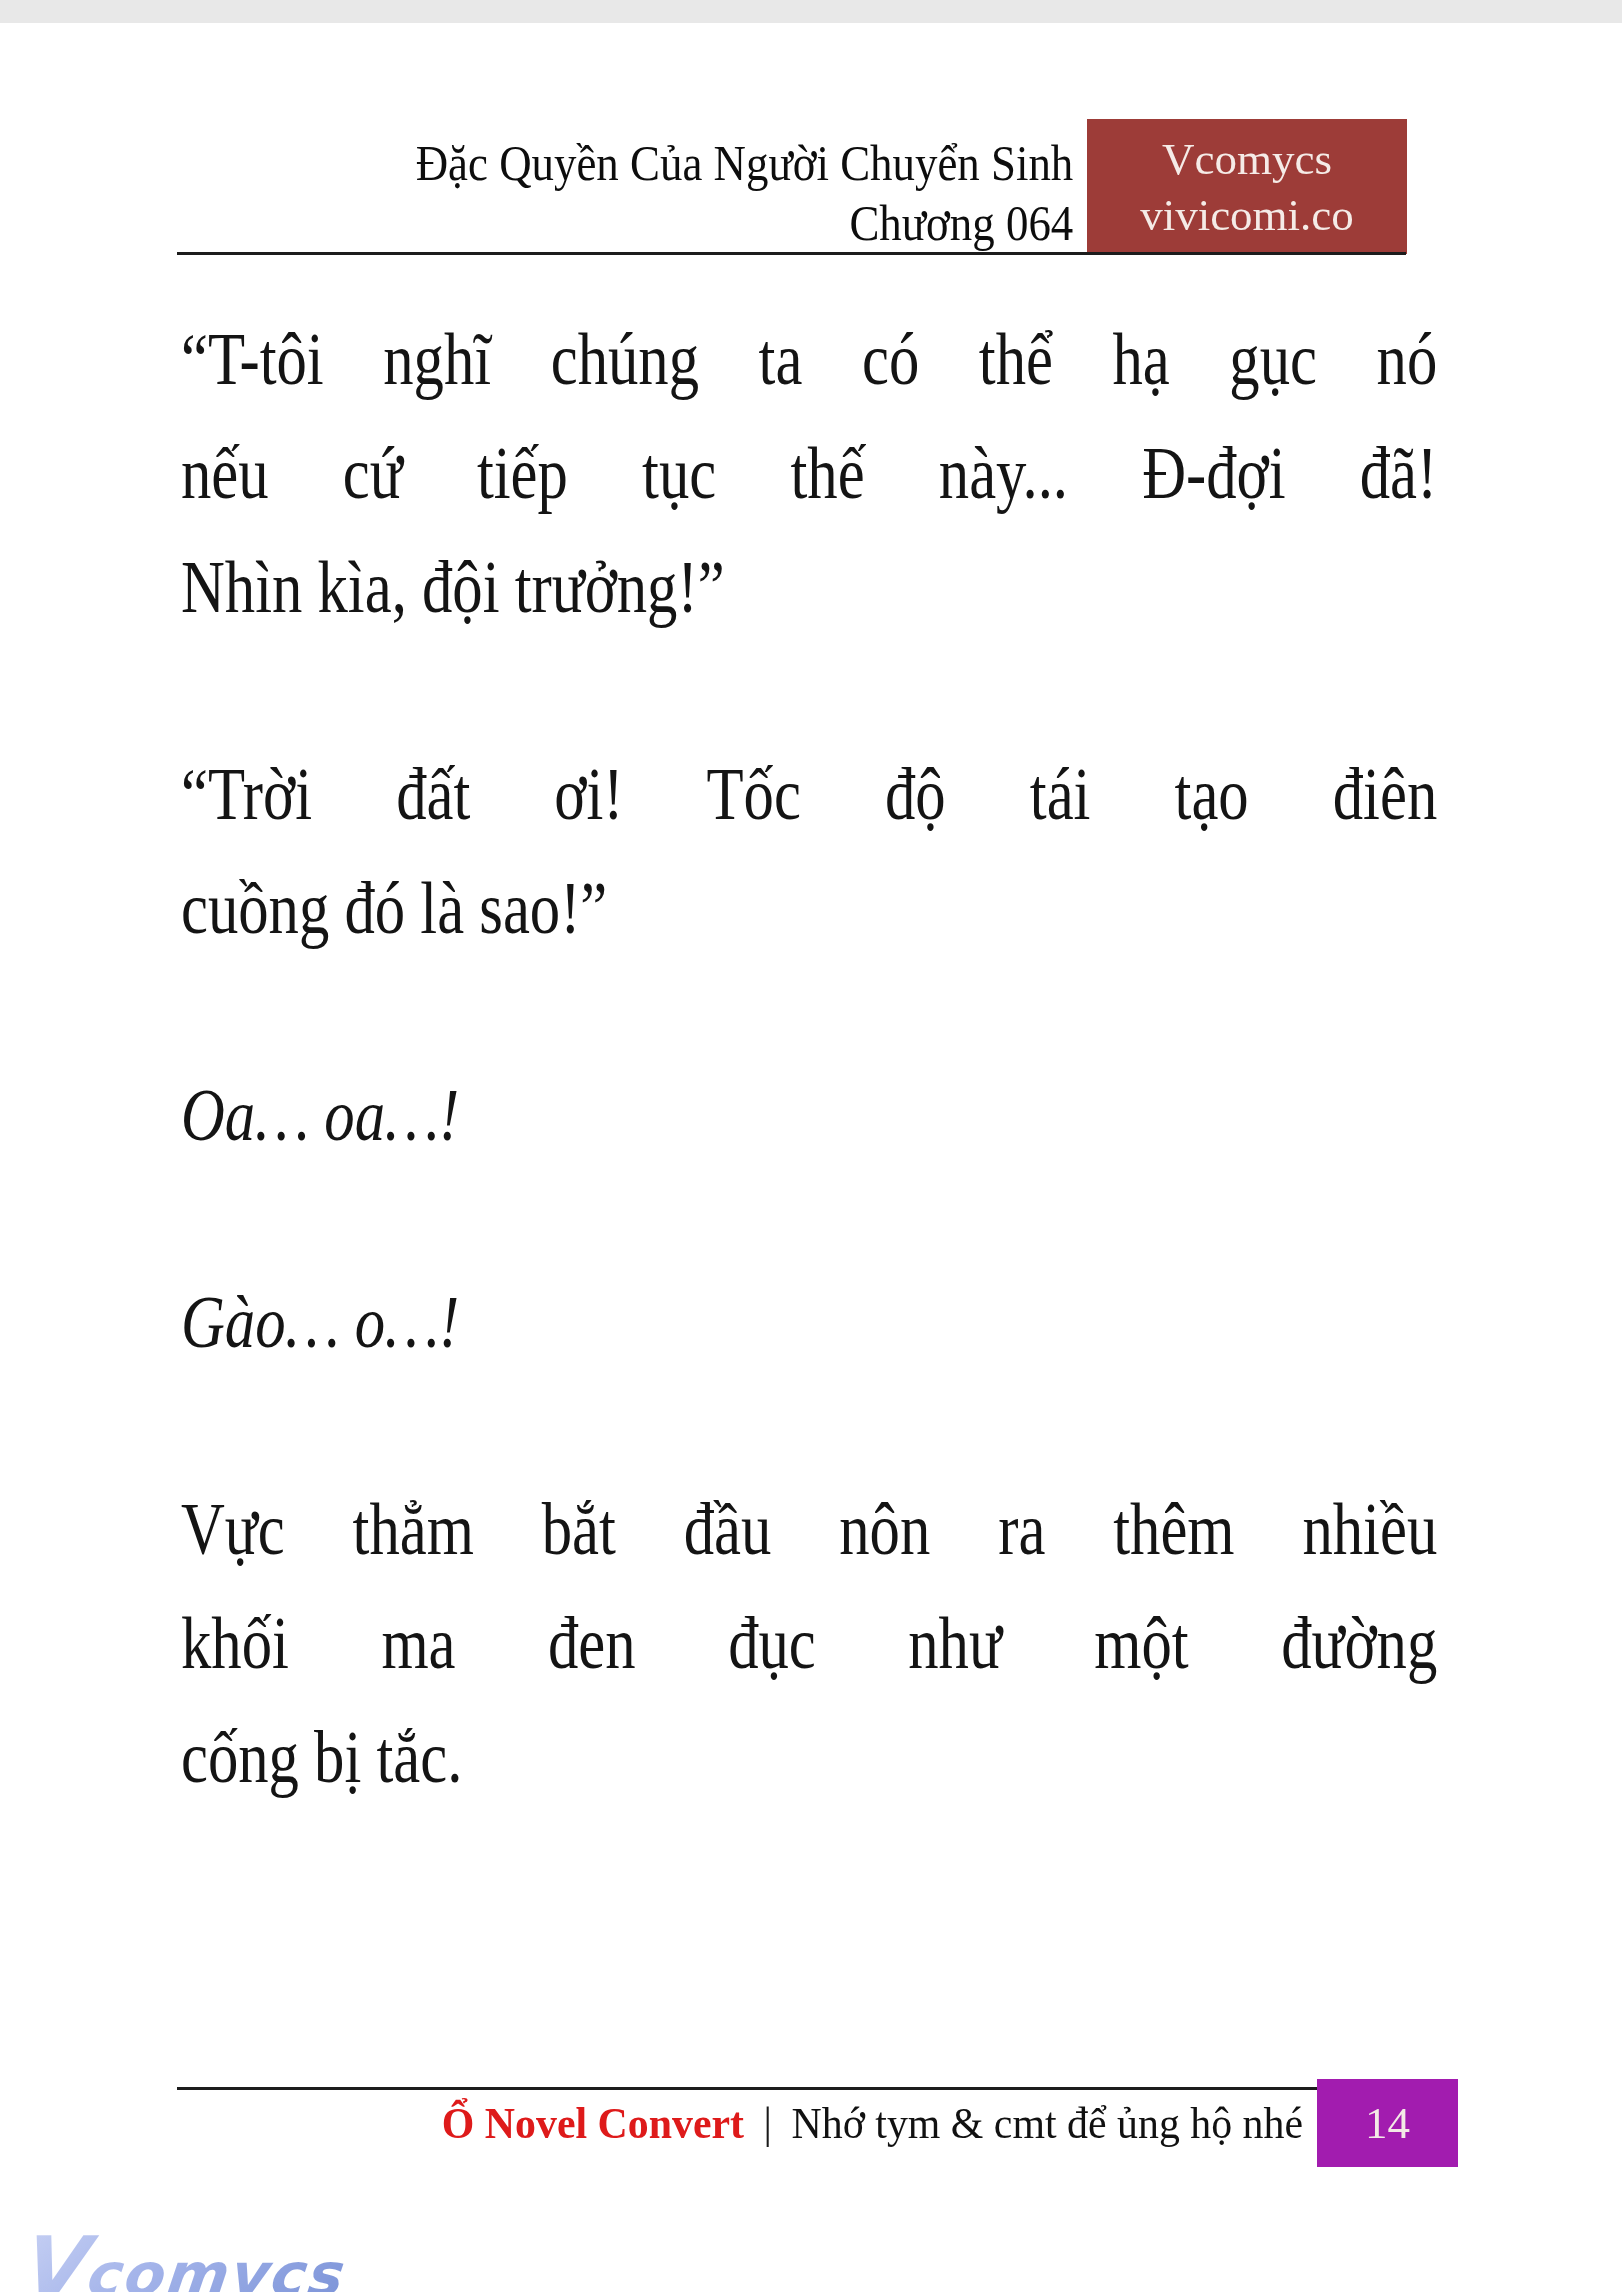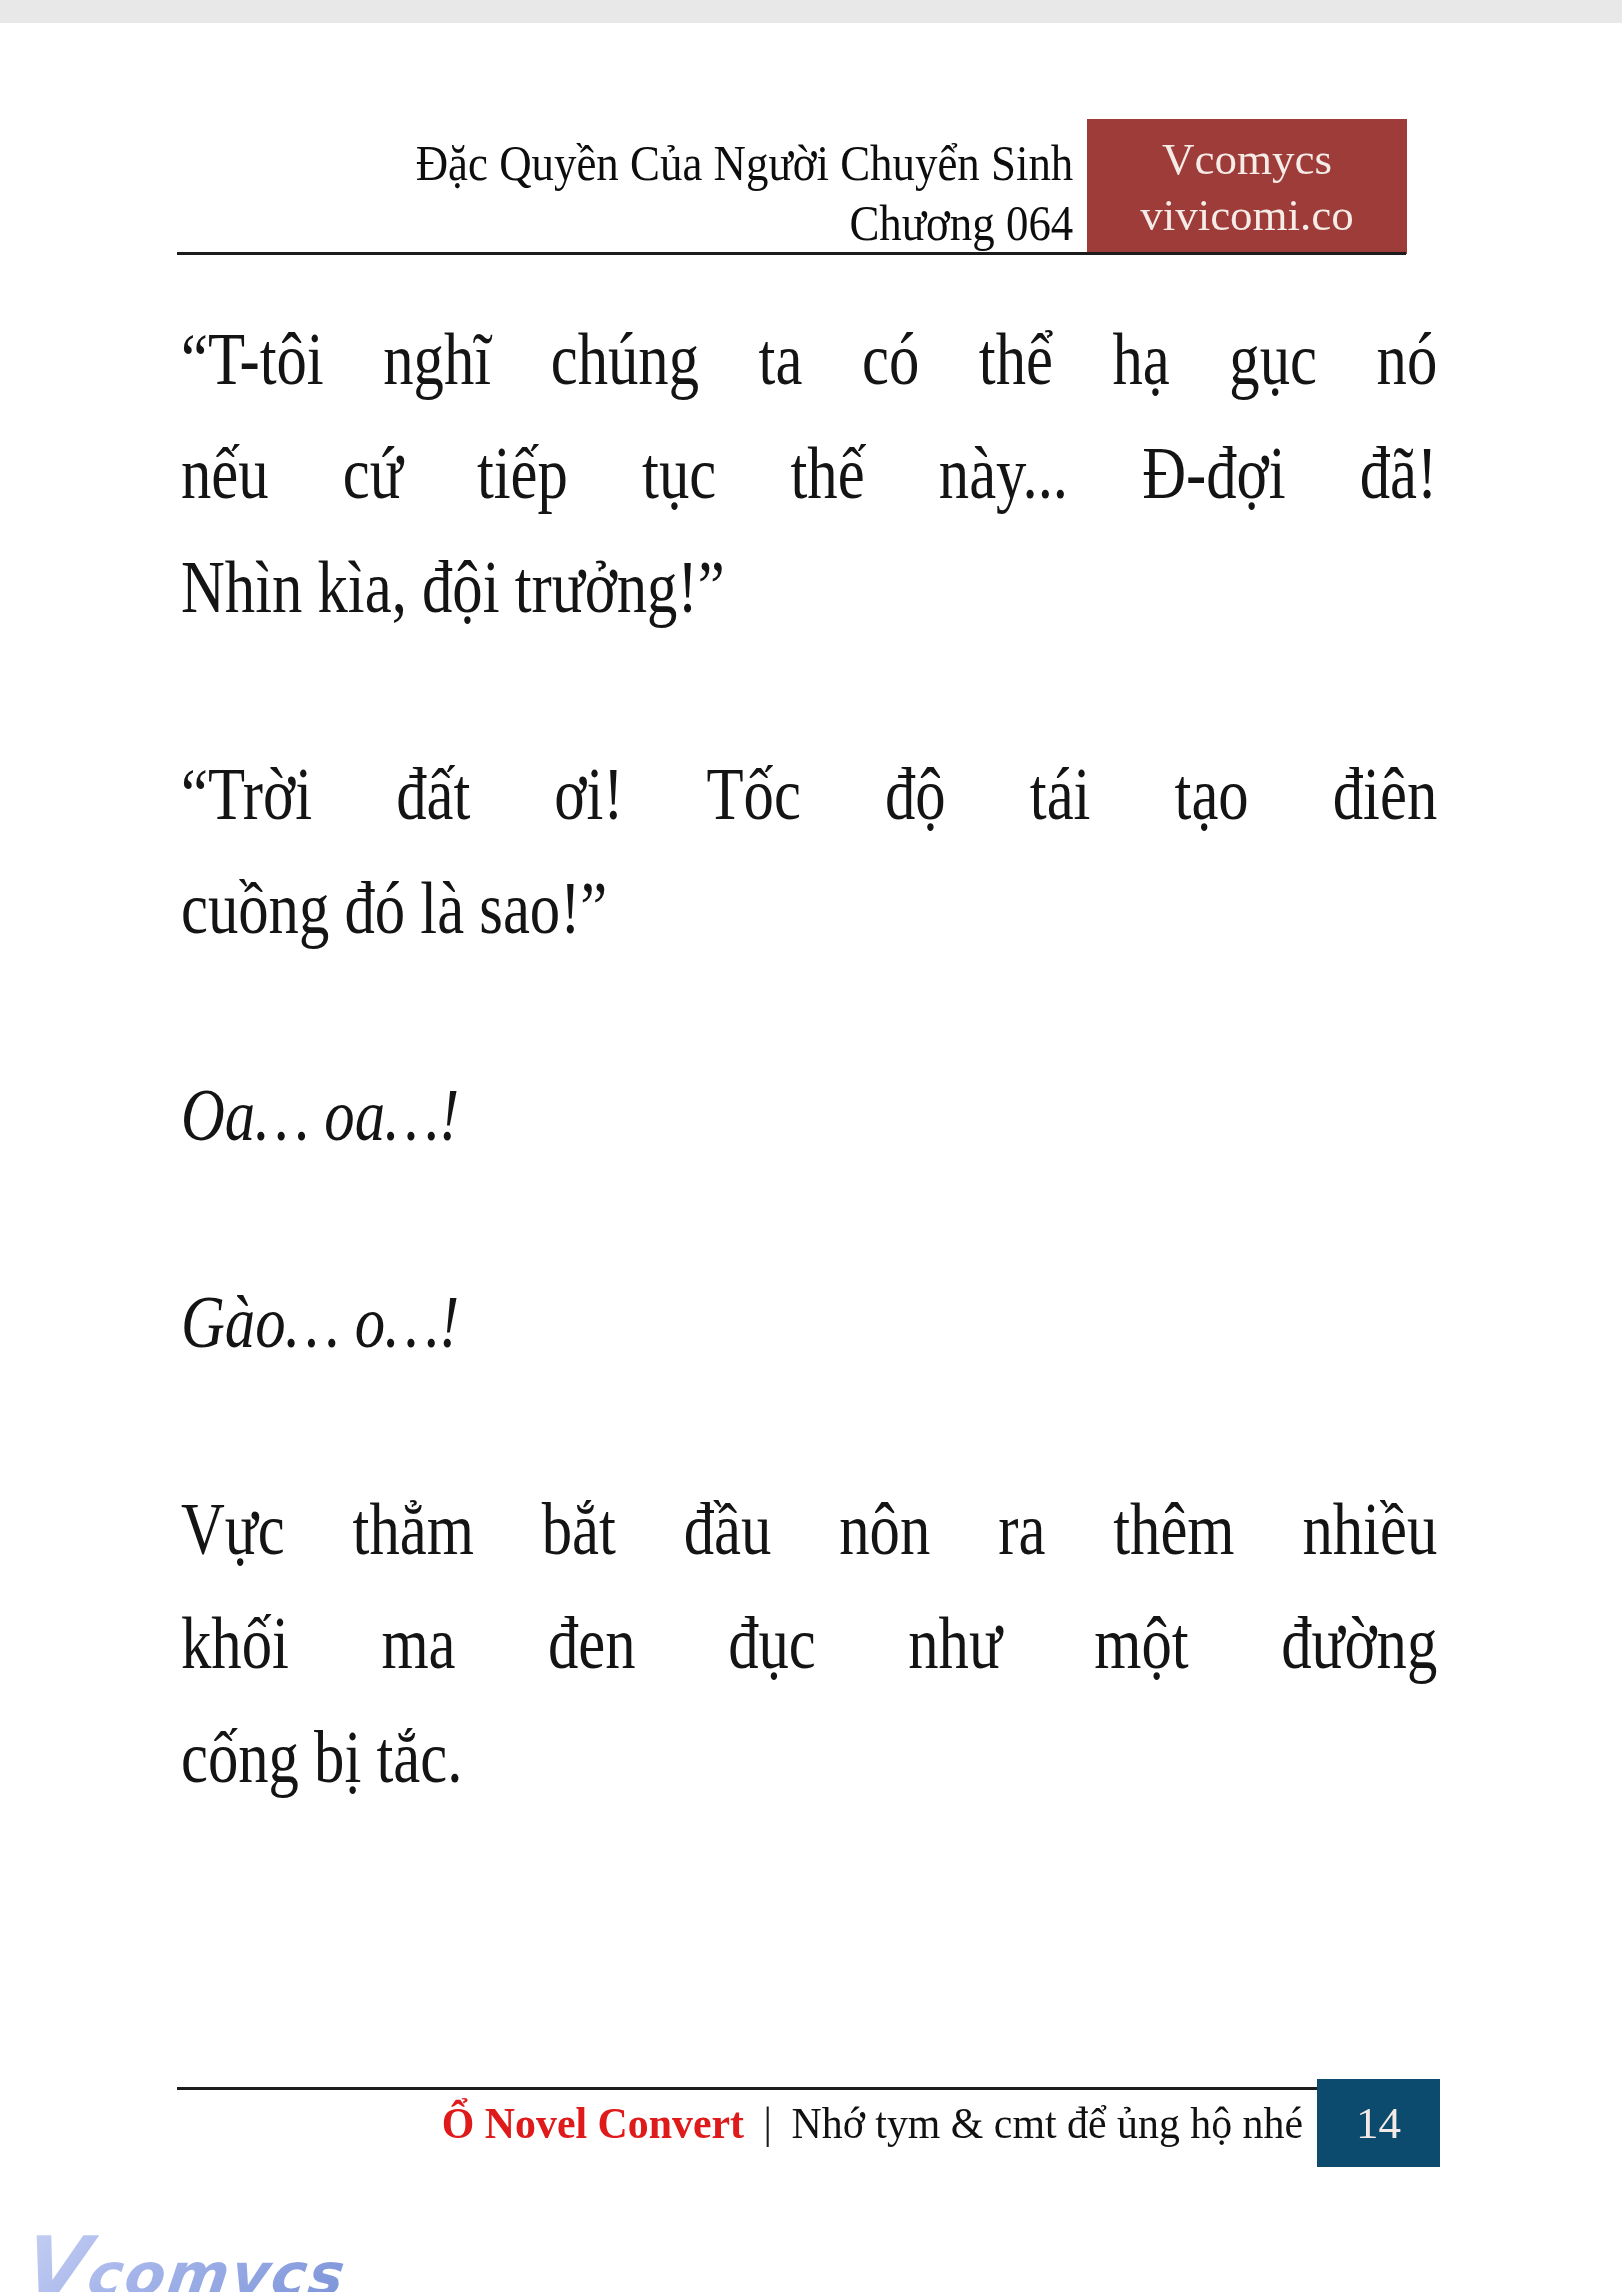--- a/index.html
+++ b/index.html
@@ -67,22 +67,22 @@
     font-size:45px;line-height:57px;
     transform:scaleX(0.93);
     transform-origin:top right;
   }
   .footer-brand{color:#de1a1a;font-weight:bold;}
   .footer-sep{color:#1a1a1a;font-weight:normal;padding:0 9.8px;}
   .footer-note{color:#111111;}
   .page-box{
     position:absolute;
     left:1317px;top:2056px;
-    width:123px;height:88px;
-    background:#0c4a6e;
+    width:141px;height:88px;
+    background:#a21caf;
     display:flex;align-items:center;justify-content:center;
     color:#f3e9e6;font-size:45px;
     z-index:2;
   }
   
   .watermark{
     position:absolute;
     left:25.5px;top:2203px;
     font-family:"DejaVu Sans","Liberation Sans",sans-serif;
     font-style:italic;font-weight:bold;

